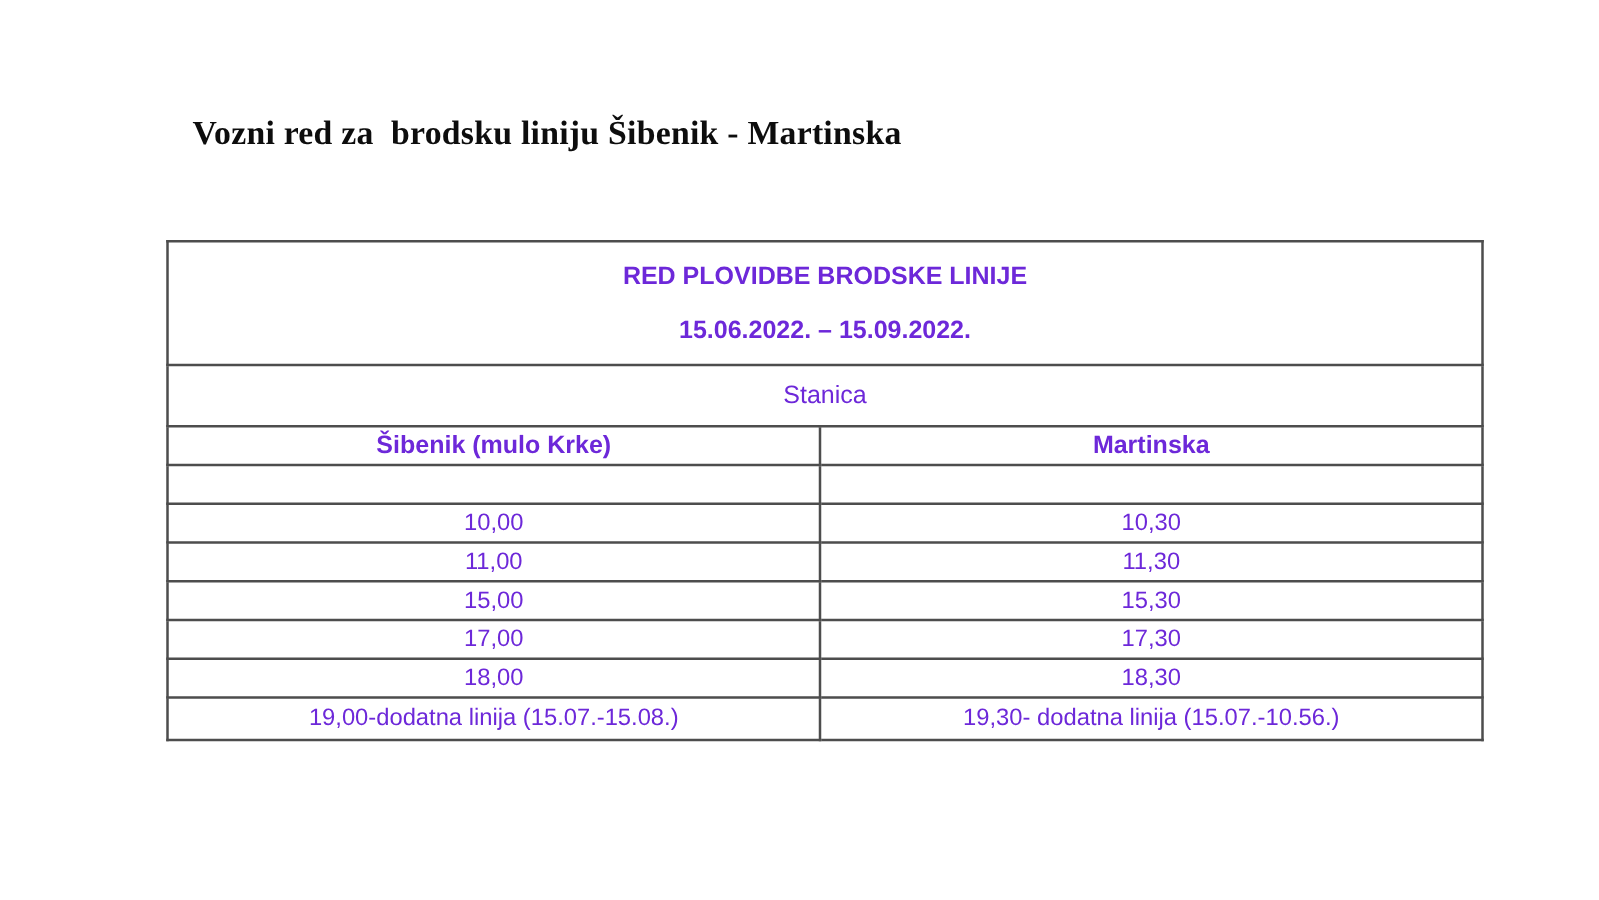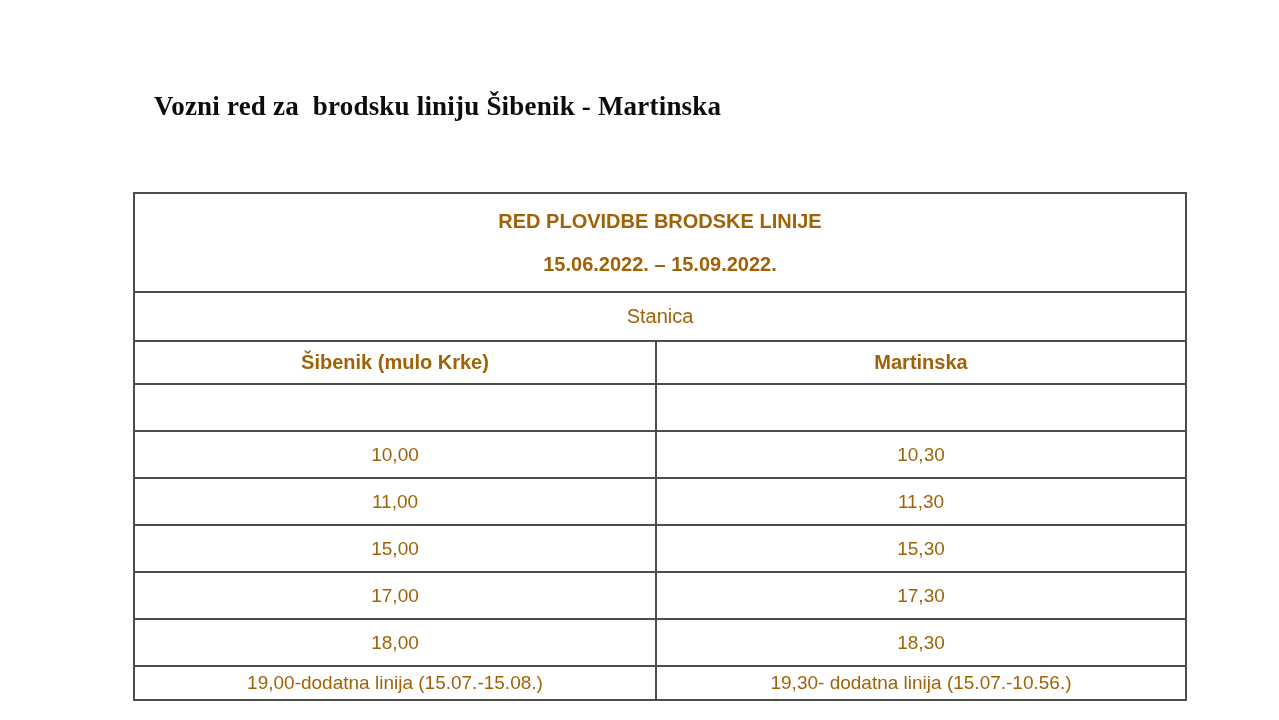--- a/index.html
+++ b/index.html
@@ -33,32 +33,32 @@
     table-layout: fixed;
   }
   .col-left  { width: 522px; }
   .col-right { width: 530px; }
   table.schedule td {
     border: 2px solid #4d4d4d;
     text-align: center;
     vertical-align: middle;
     padding: 0;
     font-size: 19px;
-    color: #a16207;
+    color: #6d28d9;
     overflow: hidden;
   }
   tr.r-title td {
     height: 96px;
     font-weight: bold;
     font-size: 20px;
   }
   tr.r-title .tline { line-height: 32px; }
   tr.r-stanica td { height: 49px; font-size: 20px; }
-  tr.r-cols td { height: 43px; font-weight: bold; font-size: 20px; }
-  tr.r-data td { height: 47px; }
+  tr.r-cols td { height: 31px; font-weight: bold; font-size: 20px; }
+  tr.r-data td { height: 31px; }
   tr.r-last td { height: 34px; }
 </style>
 </head>
 <body>
 
 <div class="page">
 
   <h1 class="doc-title">Vozni red za  brodsku liniju Šibenik - Martinska</h1>
 
   <table class="schedule">

